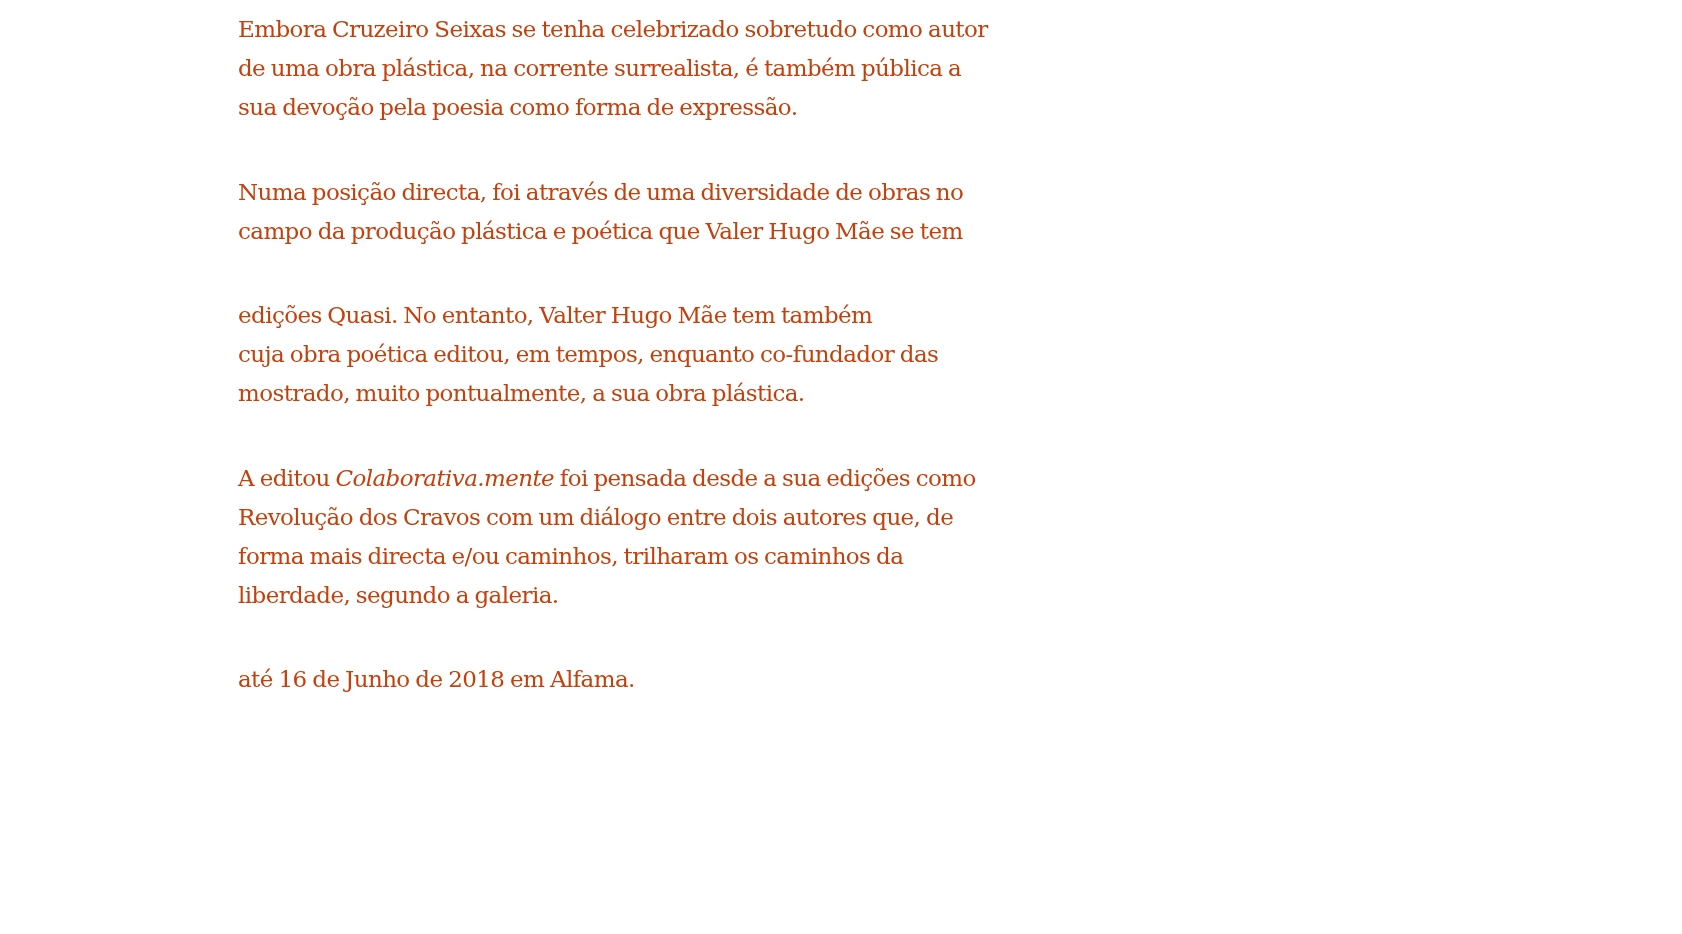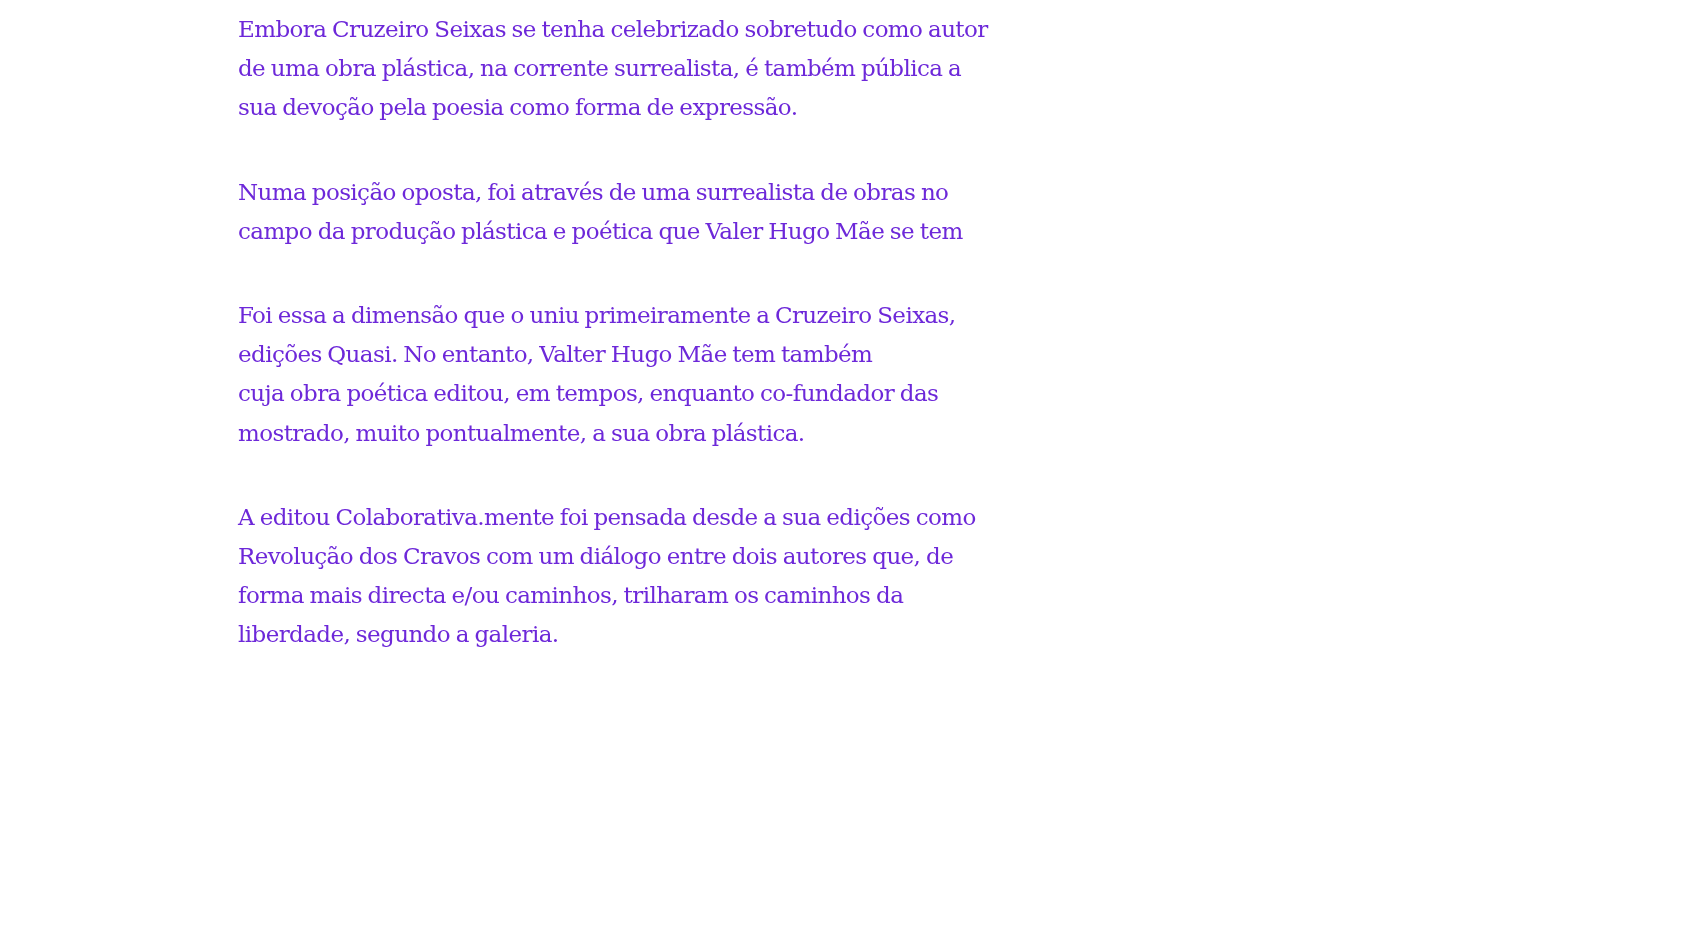--- a/index.html
+++ b/index.html
@@ -14,61 +14,62 @@
       position: relative;
     }
     .article-body {
       position: absolute;
       left: 238px;
       top: 10px;
       width: 780px;
       font-family: "DejaVu Serif", "Liberation Serif", serif;
       font-size: 23px;
       line-height: 39.2px;
-      color: #6d28d9;
+      color: #c2410c;
       letter-spacing: -0.6px;
       word-spacing: -1px;
     }
     .paragraph {
       margin: 0 0 45px 0;
       padding: 0;
     }
     .line {
       display: block;
       white-space: nowrap;
     }
     .italic {
+      font-style: italic;
     }
   </style>
 </head>
 <body>
 
 <main class="article-body">
 
   <p class="paragraph">
     <span class="line">Embora Cruzeiro Seixas se tenha celebrizado sobretudo como autor</span>
     <span class="line">de uma obra plástica, na corrente surrealista, é também pública a</span>
     <span class="line">sua devoção pela poesia como forma de expressão.</span>
   </p>
 
   <p class="paragraph">
-    <span class="line">Numa posição oposta, foi através de uma surrealista de obras no</span>
+    <span class="line">Numa posição directa, foi através de uma diversidade de obras no</span>
     <span class="line">campo da produção plástica e poética que Valer Hugo Mãe se tem</span>
   </p>
 
   <p class="paragraph">
-    <span class="line">Foi essa a dimensão que o uniu primeiramente a Cruzeiro Seixas,</span>
     <span class="line">edições Quasi. No entanto, Valter Hugo Mãe tem também</span>
     <span class="line">cuja obra poética editou, em tempos, enquanto co-fundador das</span>
     <span class="line">mostrado, muito pontualmente, a sua obra plástica.</span>
   </p>
 
   <p class="paragraph">
     <span class="line"><span>A editou </span><span class="italic">Colaborativa.mente</span><span> foi pensada desde a sua edições como</span></span>
     <span class="line">Revolução dos Cravos com um diálogo entre dois autores que, de</span>
     <span class="line">forma mais directa e/ou caminhos, trilharam os caminhos da</span>
     <span class="line">liberdade, segundo a galeria.</span>
   </p>
 
   <p class="paragraph">
+    <span class="line">até 16 de Junho de 2018 em Alfama.</span>
   </p>
 
 </main>
 
 </body></html>

